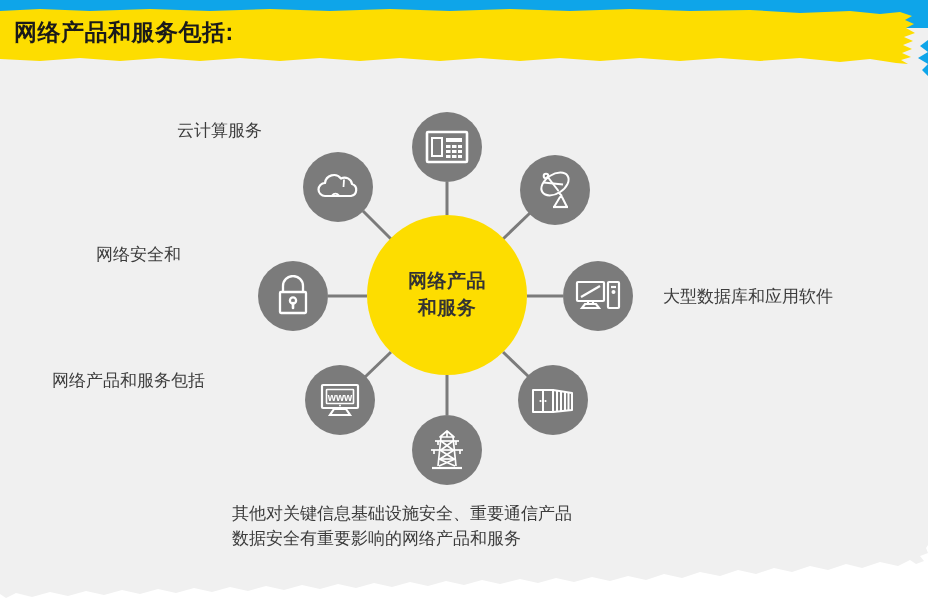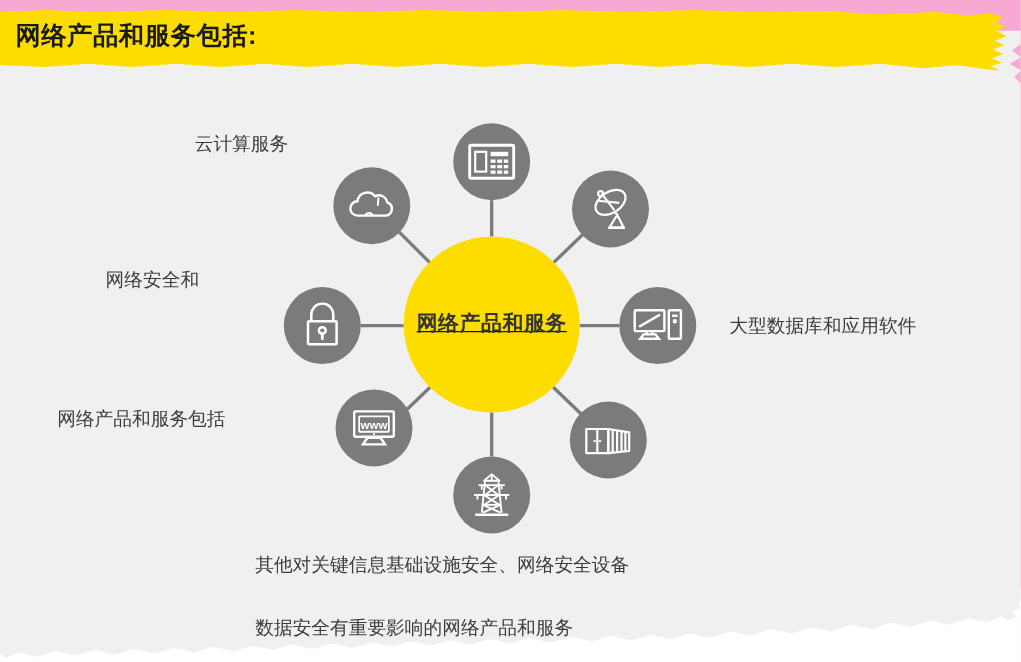--- a/index.html
+++ b/index.html
@@ -13,21 +13,21 @@
     font-family: "Liberation Sans", "DejaVu Sans", sans-serif;
     overflow: hidden;
     position: relative;
   }
 
   #stage {
     position: absolute;
     left: 0; top: 0;
     width: 928px;
     height: 534px;
-    background: #f9a8d4;
+    background: #0ea5e9;
   }
 
   
   .panel-svg {
     position: absolute;
     left: 0; top: 0;
     width: 928px;
     height: 602px;
   }
 
@@ -69,25 +69,24 @@
 
   .hub {
     position: absolute;
     width: 160px;
     height: 160px;
     border-radius: 50%;
     background: #fddd00;
     left: 367px;
     top: 215px;
     display: flex;
-    flex-direction: row;
+    flex-direction: column;
     align-items: center;
     justify-content: center;
     z-index: 6;
-    text-decoration: underline;
   }
   .hub-line {
     font-size: 19px;
     font-weight: bold;
     color: #333333;
     line-height: 1.42;
     letter-spacing: 0.5px;
   }
 
   .node {
@@ -105,21 +104,21 @@
 
   .label {
     position: absolute;
     font-size: 17px;
     color: #3c3c3c;
     line-height: 1.45;
     white-space: nowrap;
     z-index: 8;
   }
   .label.multiline { white-space: normal; }
-  .label .l2 { display: block; margin-top: 32px; }
+  .label .l2 { display: block; }
 </style>
 </head>
 <body>
 
 <div id="stage">
 
   <svg class="panel-svg" viewBox="0 0 928 602">
     <path d="M0,28 L928,28 L928,40 L920,46 L928,52 L918,58 L928,64 L922,70 L928,76
              L928,545 L926,548 L928,553 L920,556 L924,561 L916,564 L910,560 L898,566
              L880,562 L862,568 L846,564 L828,570 L810,566 L792,572 L774,568 L756,574
@@ -247,25 +246,25 @@
             <path d="M14,13 L26,22 M26,13 L14,22"></path>
             <path d="M13,22 L27,31 M27,22 L13,31"></path>
             <path d="M12,31 L28,31"></path>
             <path d="M12,31 L28,38 M28,31 L12,38"></path>
             <line x1="5" y1="40" x2="35" y2="40" stroke-width="2.2"></line>
           </g>
         </svg>
       </span>
     </div>
     <div class="label multiline" style="left:232px; top:502px;">
-      <span>其他对关键信息基础设施安全、网络安全设备</span>
+      <span>其他对关键信息基础设施安全、重要通信产品</span>
       <span class="l2">数据安全有重要影响的网络产品和服务</span>
     </div>
 
-    <div class="node" style="left:305px; top:354px;">
+    <div class="node" style="left:305px; top:365px;">
       <span>
         <svg width="42" height="36" viewBox="0 0 42 36">
           <g fill="none" stroke="#ffffff" stroke-width="2.2">
             <rect x="3" y="3" width="36" height="23" rx="1"></rect>
             <rect x="7.5" y="7.5" width="27" height="14" rx="0.5" stroke-width="1.6"></rect>
             <circle cx="21" cy="23.6" r="1" fill="#ffffff" stroke="none"></circle>
             <path d="M11,33 L31,33 L27,27 L15,27 Z"></path>
           </g>
           <text x="21" y="19.3" font-family="'Liberation Sans', sans-serif" font-size="10.5" font-weight="bold" fill="#ffffff" text-anchor="middle">www</text>
         </svg>

